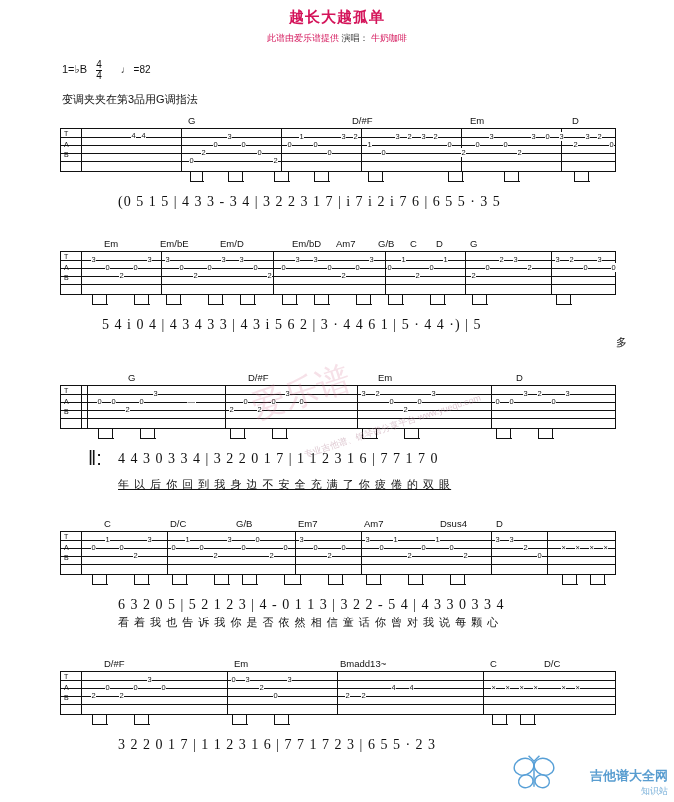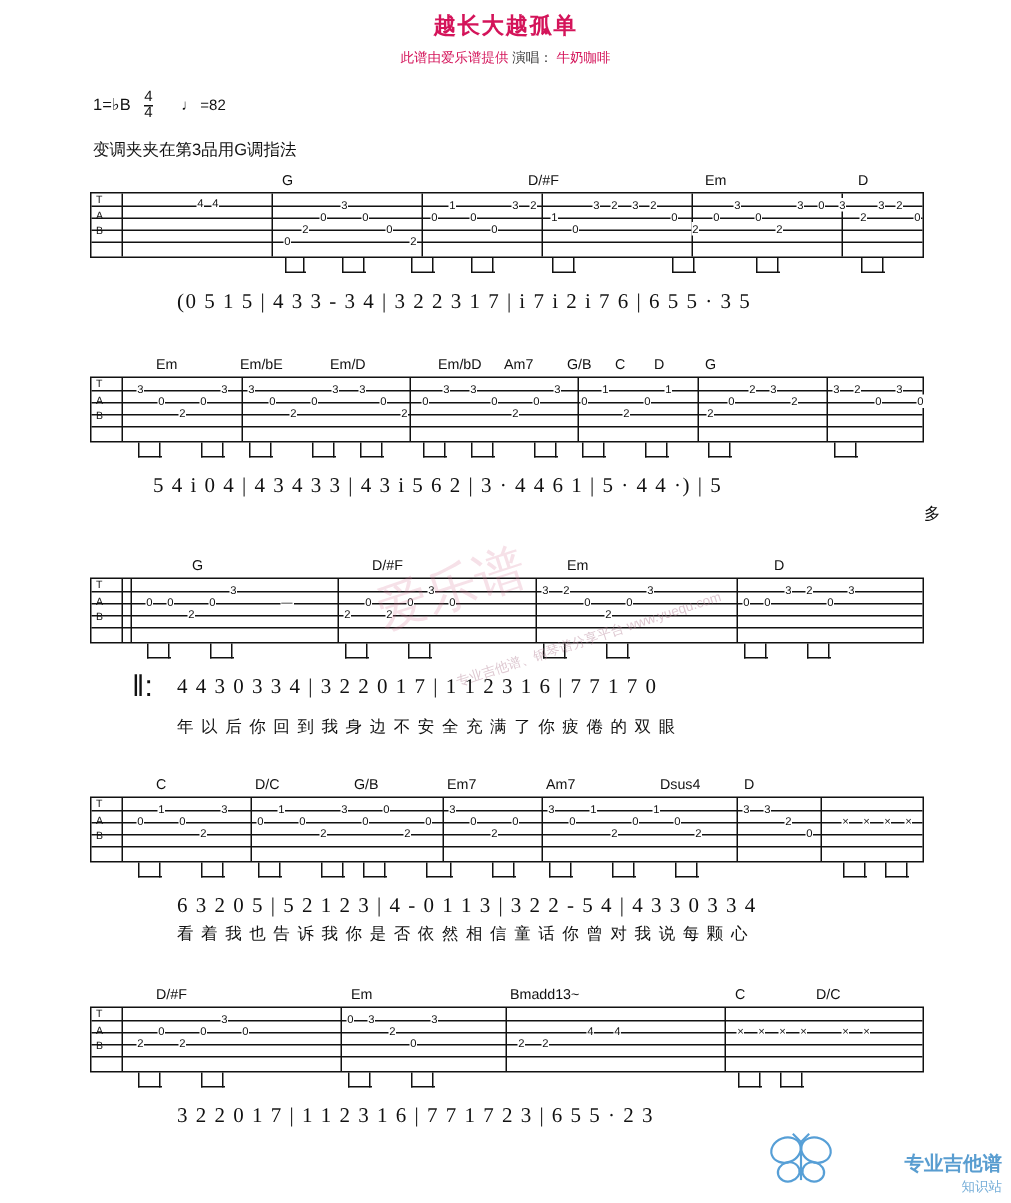--- a/index.html
+++ b/index.html
@@ -512,21 +512,21 @@
         <div class="stem" style="left:450px;"></div>
       <div class="beam" style="left:436px;width:16px;"></div>
       <div class="stem" style="left:478px;"></div>
         <div class="stem" style="left:492px;"></div>
       <div class="beam" style="left:478px;width:16px;"></div>
     </div>
     <div style="position:relative;height:26px;margin-top:8px;">
       <span class="repeat-start" style="left:28px;top:-2px;">‖:</span>
       <div class="jianpu" style="position:absolute;left:58px;top:0;">4 4 3  0 3 3 4 | 3 2 2  0  1 7 | 1  1 2 3  1 6 | 7  7 1 7  0</div>
     </div>
-    <div class="lyrics" style="margin-left:58px;">年 以 后    你 回 到  我 身 边    不 安  全  充 满 了 你 疲  倦  的 双 眼</div>
+    <div class="lyrics" style="margin-left:58px;text-decoration:underline;">年 以 后    你 回 到  我 身 边    不 安  全  充 满 了 你 疲  倦  的 双 眼</div>
   </div>
 
   <div class="system" style="top:518px;">
     <div class="chords">
       <span style="left:44px;">C</span>
       <span style="left:110px;">D/C</span>
       <span style="left:176px;">G/B</span>
       <span style="left:238px;">Em7</span>
       <span style="left:304px;">Am7</span>
       <span style="left:380px;">Dsus4</span>
@@ -703,17 +703,17 @@
       <ellipse cx="13" cy="14" rx="11" ry="9" transform="rotate(-20 13 14)"></ellipse>
       <ellipse cx="35" cy="14" rx="11" ry="9" transform="rotate(20 35 14)"></ellipse>
       <ellipse cx="15" cy="30" rx="8" ry="7" transform="rotate(-15 15 30)"></ellipse>
       <ellipse cx="33" cy="30" rx="8" ry="7" transform="rotate(15 33 30)"></ellipse>
       <line x1="24" y1="8" x2="24" y2="36"></line>
       <path d="M24 8 L18 2"></path>
       <path d="M24 8 L30 2"></path>
     </g>
   </svg>
   <div class="wm3">
-    <span>专业吉他谱</span>
+    <span>吉他谱大全网</span>
     <span class="sub">知识站</span>
   </div>
 
 </div>
 
 </body></html>

